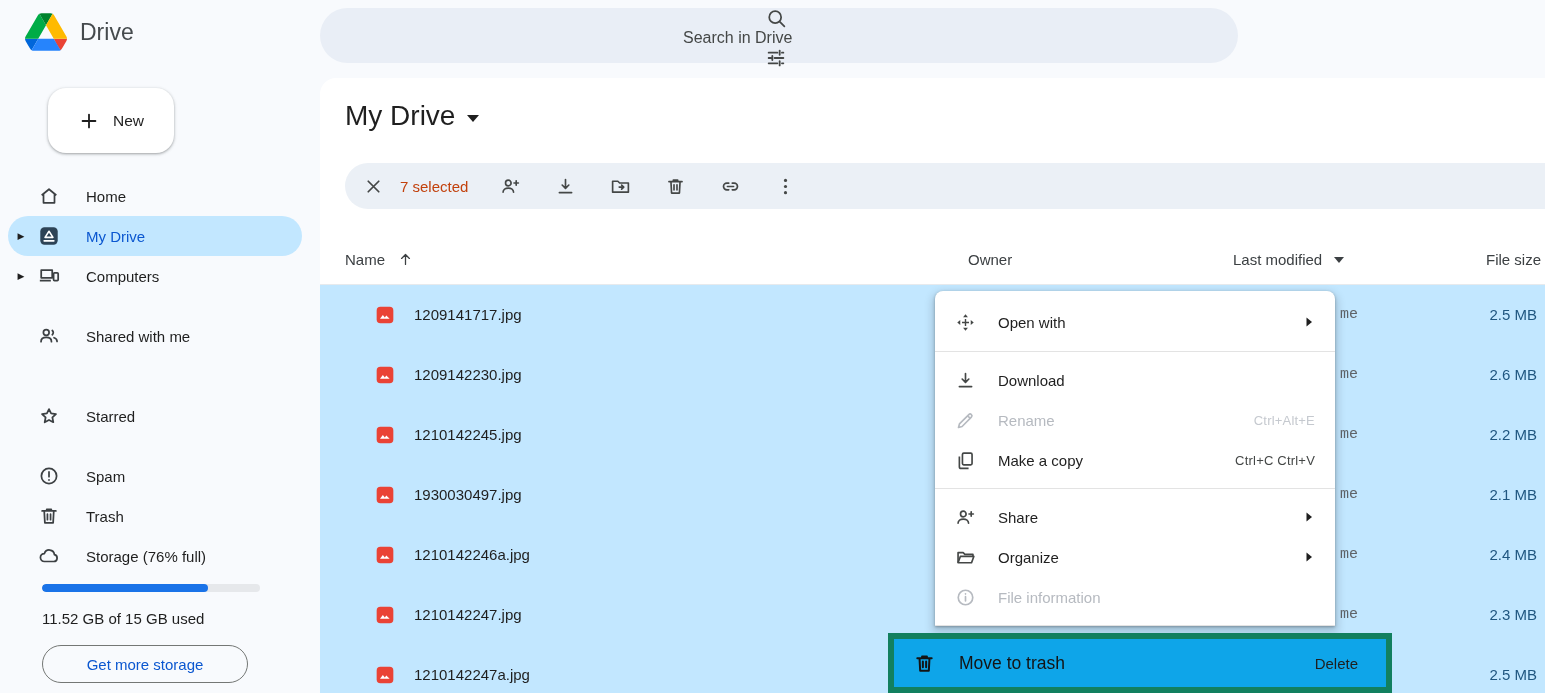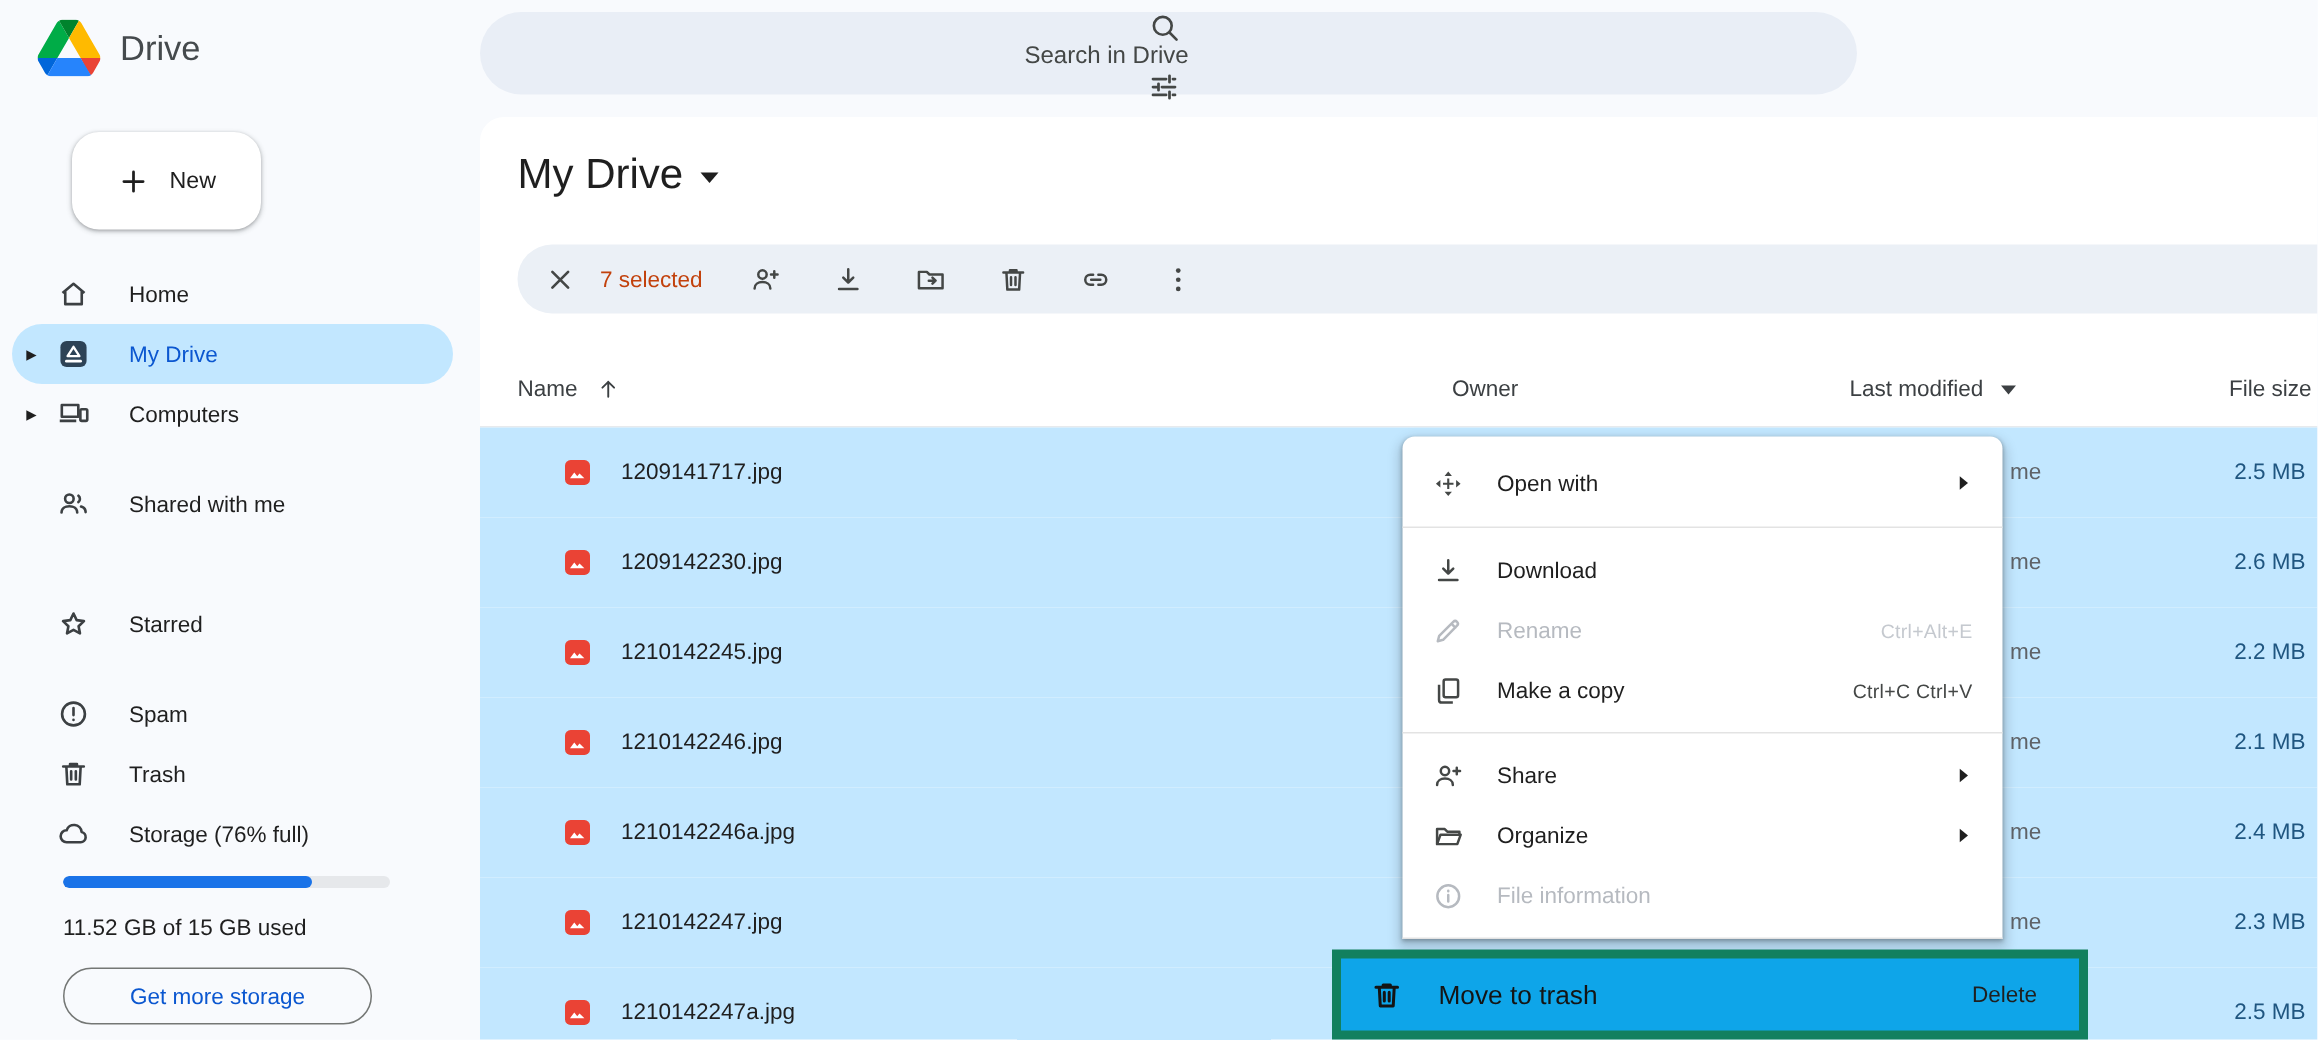--- a/index.html
+++ b/index.html
@@ -61,21 +61,21 @@
   .th.name { left:25px; }  .th.owner { left:648px; }  .th.modified { left:913px; }
   .th.size { right:4px; }
   .sort-arrow { width:17px; height:17px; color:#3c4043; }
   .caret-sm { width:0; height:0; border-left:5px solid transparent; border-right:5px solid transparent;
     border-top:6px solid #3c4043; }
 
   .rows { position:absolute; left:0; right:0; top:207px; }
   .frow { position:relative; height:60px; background:var(--selection-blue,#c2e7ff); cursor:pointer; }
   .frow .ficon { position:absolute; left:55px; top:20px; width:20px; height:20px; }
   .frow .fname { position:absolute; left:94px; top:0; line-height:60px; font-size:15px; font-weight:500; color:#1f1f1f; }
-  .frow .fme { position:absolute; left:1020px; top:0; line-height:60px; font-size:15px; color:#5f6368; }
+  .frow .fme { position:absolute; left:1020px; top:0; line-height:60px; font-size:15px; color:#5f6368;font-family:Liberation Mono, monospace; }
   .frow .fsize { position:absolute; right:8px; top:0; line-height:60px; font-size:15px; font-weight:500;
     color:var(--file-size-text,#1f5680); }
 
   
   .menu { position:absolute; left:935px; top:291px; width:400px; background:#fff; z-index:30;
     border-radius:8px 8px 0 0; padding-top:10px;
     box-shadow:0 1px 3px rgba(0,0,0,.3), 0 4px 8px 3px rgba(0,0,0,.15); }
   .mi { height:40px; display:flex; align-items:center; padding:0 20px; cursor:pointer; }
   .mi.tall { height:42px; }
   .mi .micon { width:21px; height:21px; color:#444746; flex:none; }
@@ -311,21 +311,21 @@
           </svg>
         <span class="fname">1210142245.jpg</span>
         <span class="fme">me</span>
         <span class="fsize">2.2 MB</span>
       </div>
       <div class="frow">
         <svg class="ficon" viewBox="0 0 24 24">
             <rect x="2" y="2" width="20" height="20" rx="4.5" fill="#ea4335"></rect>
             <path d="M6 16.5l3.4-4.6 2.4 3 1.8-2.2 3.9 3.8z" fill="#fff"></path>
           </svg>
-        <span class="fname">1210142246.jpg</span>
+        <span class="fname">1930030497.jpg</span>
         <span class="fme">me</span>
         <span class="fsize">2.1 MB</span>
       </div>
       <div class="frow">
         <svg class="ficon" viewBox="0 0 24 24">
             <rect x="2" y="2" width="20" height="20" rx="4.5" fill="#ea4335"></rect>
             <path d="M6 16.5l3.4-4.6 2.4 3 1.8-2.2 3.9 3.8z" fill="#fff"></path>
           </svg>
         <span class="fname">1210142246a.jpg</span>
         <span class="fme">me</span>

